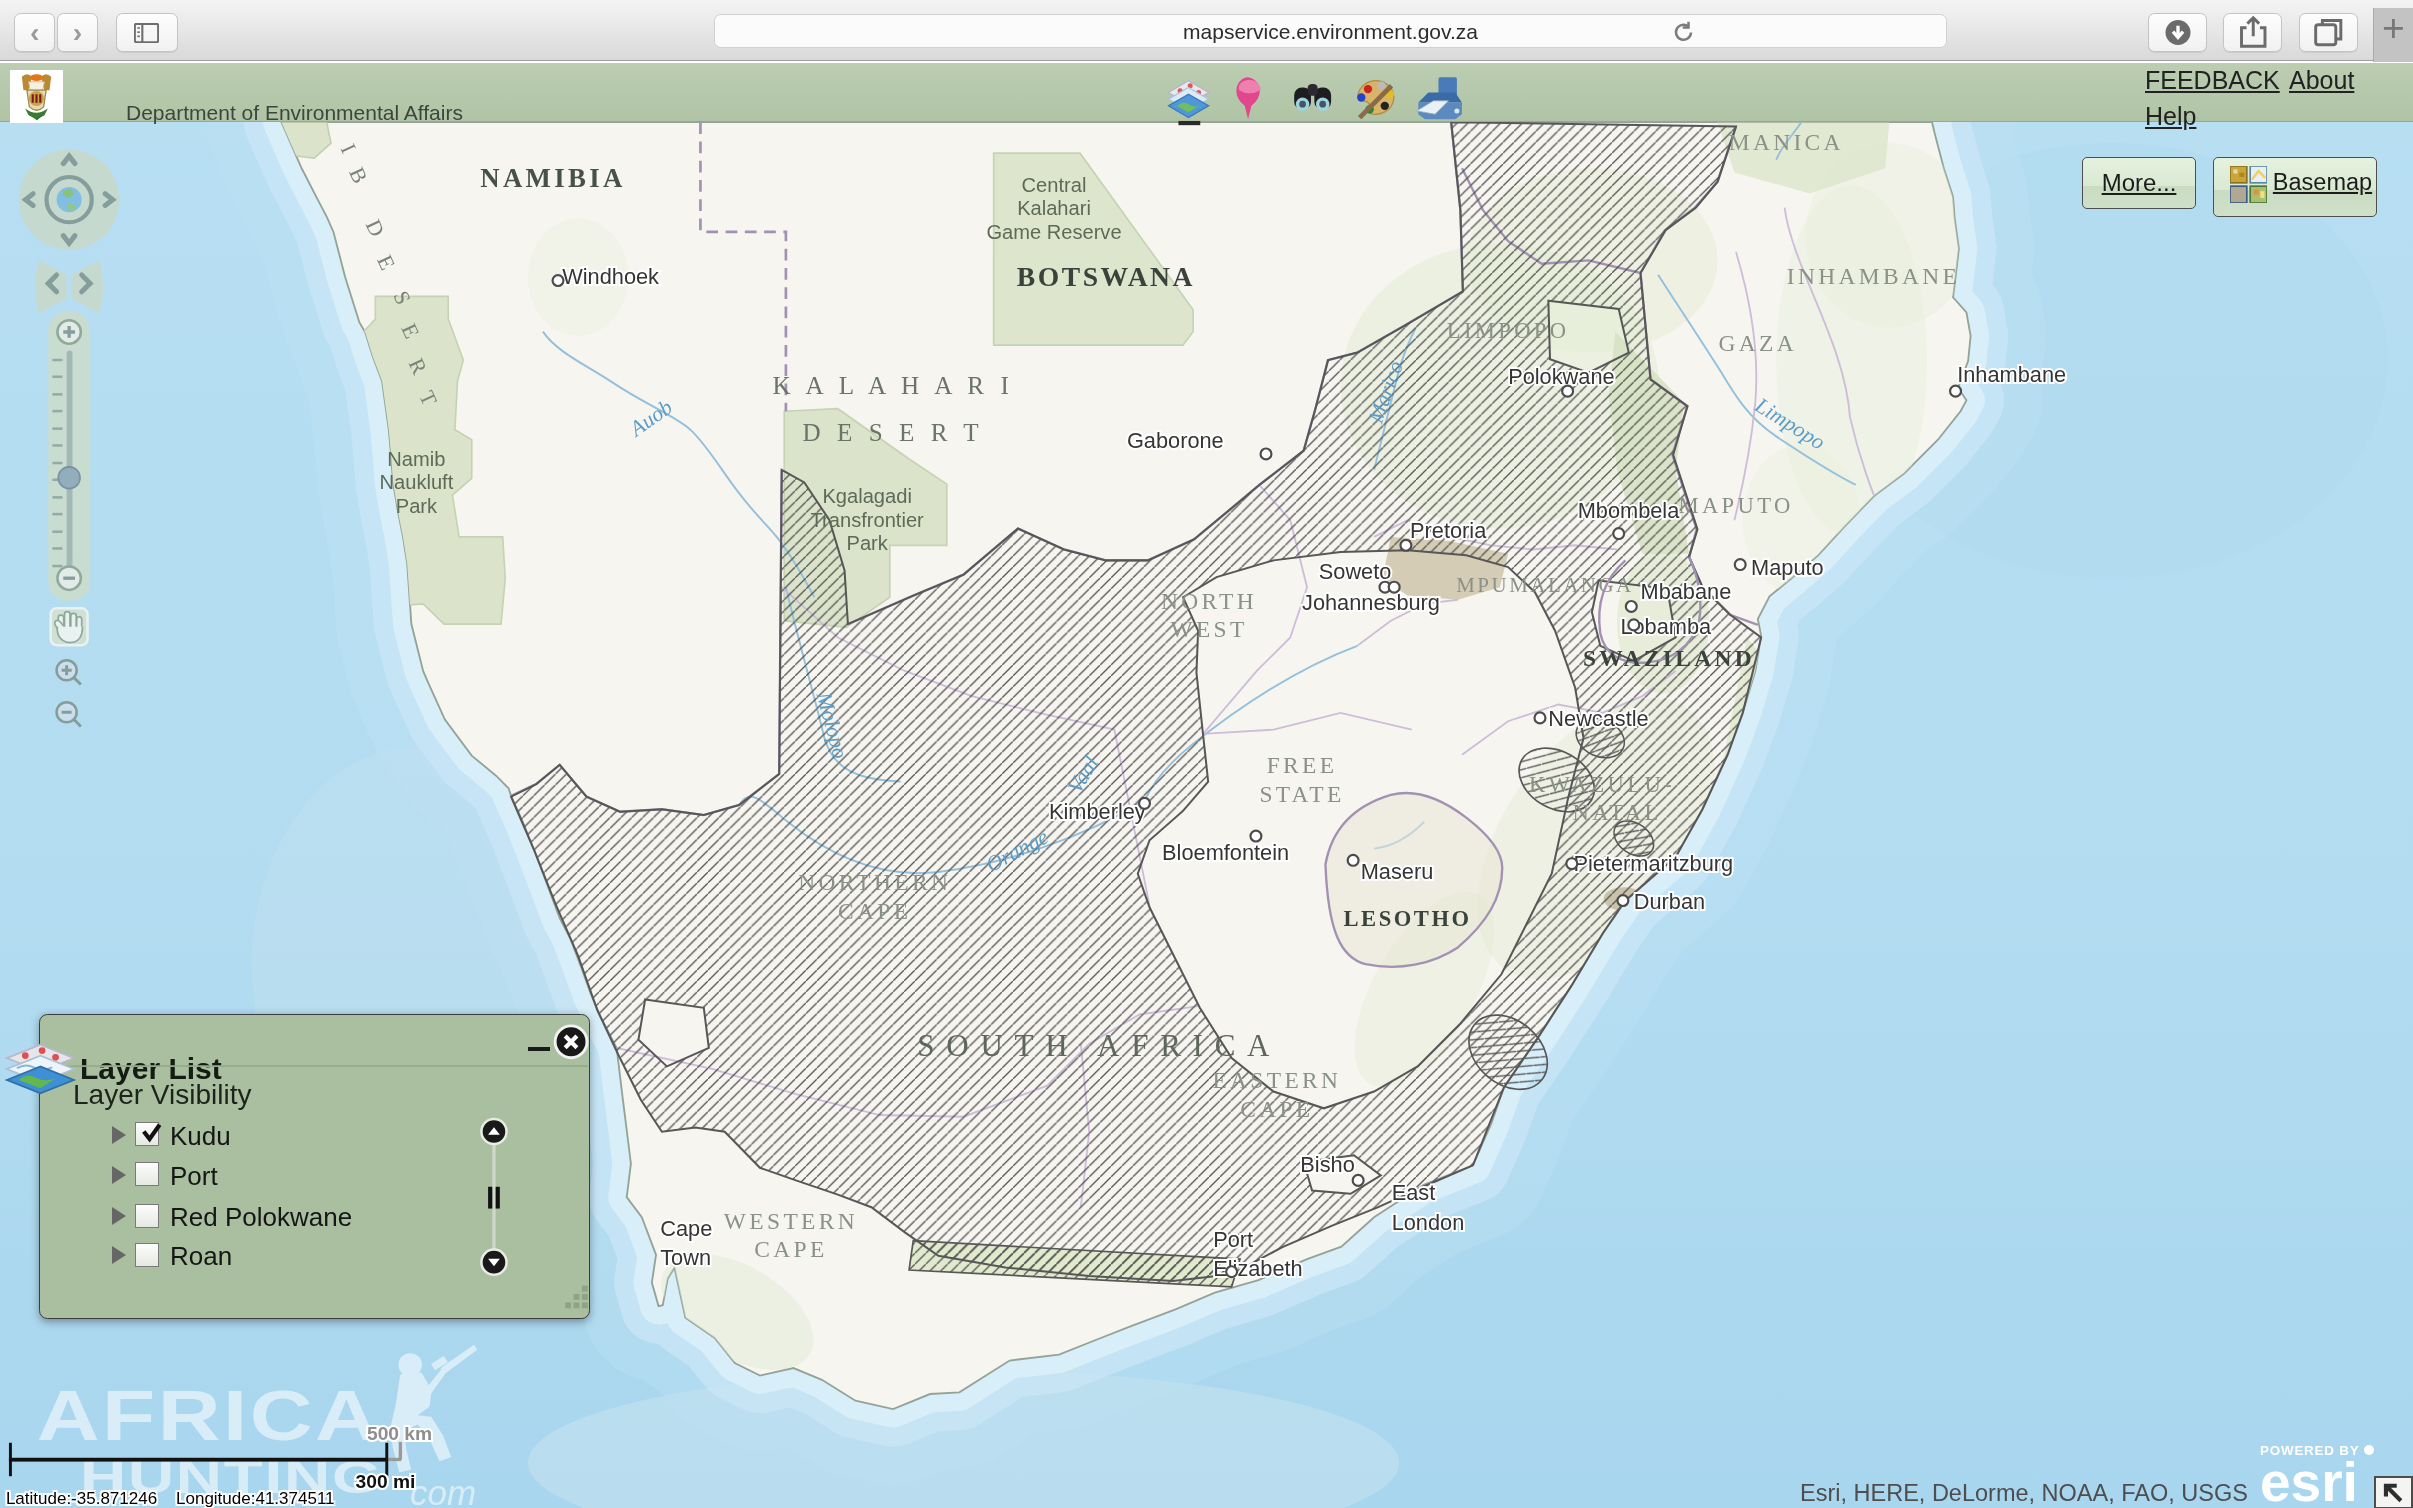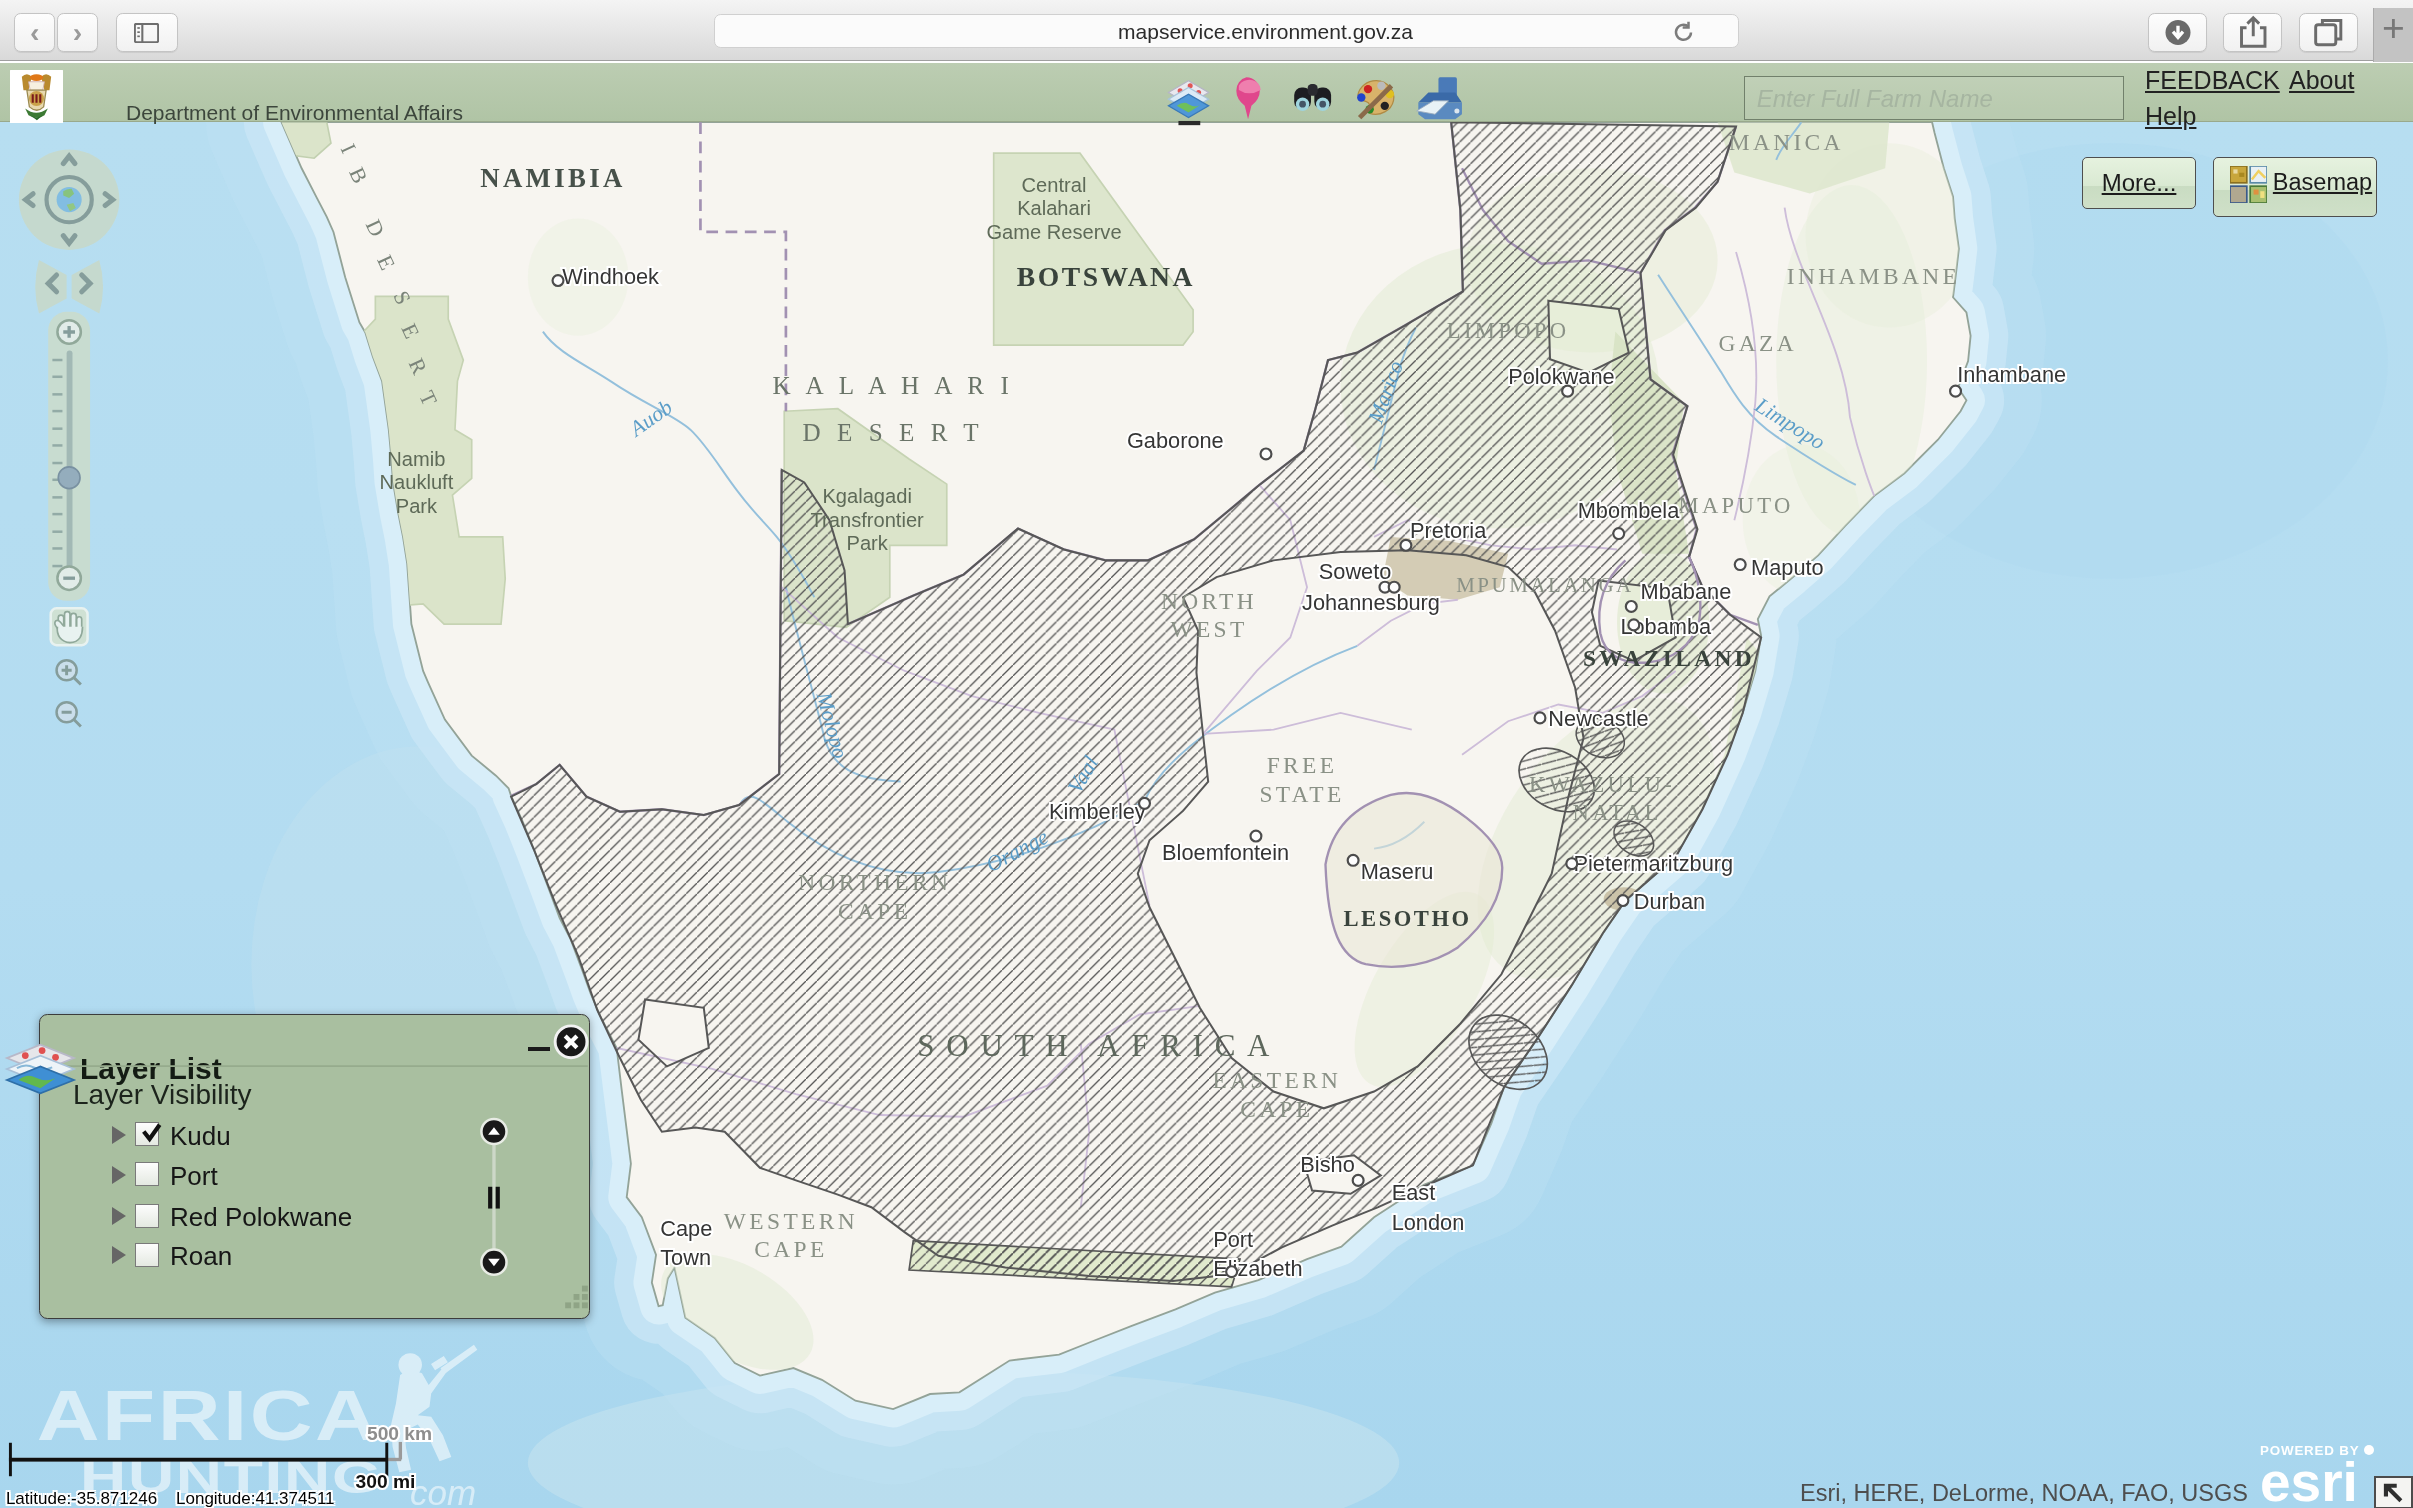--- a/index.html
+++ b/index.html
@@ -4,22 +4,22 @@
 <style>
   html,body{margin:0;padding:0;width:2413px;height:1508px;overflow:hidden;
     font-family:"Liberation Sans",sans-serif;}
   *{box-sizing:border-box;}
   #chrome{position:absolute;left:0;top:0;width:2413px;height:61px;
     background:linear-gradient(#f4f4f4,#d9d9d9);border-bottom:1.7px solid #9f9f9f;}
   .cbtn{position:absolute;top:12.6px;height:39px;border:0.8px solid #c4c4c4;border-radius:6.7px;
     background:linear-gradient(#fdfdfd,#f1f1f1);box-shadow:0 0.8px 0.8px rgba(0,0,0,0.08);}
   .chev{position:absolute;top:50%;left:50%;transform:translate(-50%,-50%);
     color:#9a9a9a;font-size:28.5px;font-weight:bold;}
-  #urlbar{position:absolute;left:714px;top:14.2px;width:1025px;height:34px;
-    background:#fbfbfb;border:0.8px solid #d0d0d0;border-radius:6.7px;padding-left:39px;}
+  #urlbar{position:absolute;left:714px;top:14.2px;width:1233px;height:34px;
+    background:#fbfbfb;border:0.8px solid #d0d0d0;border-radius:6.7px;}
   #urlbar .txt{position:absolute;width:100%;text-align:center;top:5px;font-size:21px;color:#2c2c2c;}
   #newtab{position:absolute;right:0;top:7.5px;width:40px;height:54px;background:#c3c3c3;
     border-left:0.8px solid #ababab;}
   #newtab span{position:absolute;left:50%;top:20px;transform:translate(-50%,-50%);font-size:39px;color:#787878;font-weight:200;}
   #appheader{position:absolute;left:0;top:63px;width:2413px;height:59px;
     background:linear-gradient(#bccdb2,#b0c4a5);border-bottom:0.8px solid #99a98c;}
   #logo{position:absolute;left:10px;top:7.5px;width:53px;height:52px;background:#fff;}
   #apptitle{position:absolute;left:126px;top:0px;font-size:37px;color:#333;}
   #appsub{position:absolute;left:126px;top:38px;font-size:21px;color:#3c463c;}
   .hlink{position:absolute;font-size:25px;color:#222;text-decoration:underline;}
@@ -234,23 +234,20 @@
   <div class="cbtn" style="left:2148px;width:59px;"></div>
   <div class="cbtn" style="left:2223px;width:59px;"></div>
   <div class="cbtn" style="left:2299px;width:59px;"></div>
   <div id="newtab">
       <span>+</span>
     </div>
 </div>
 <div id="appheader">
   <div id="logo"></div>
   <div id="appsub">Department of Environmental Affairs</div>
-  <div id="searchbox">
-      <span>Enter Full Farm Name</span>
-    </div>
   <div class="hlink" style="left:2145px;top:3.4px;">FEEDBACK</div>
   <div class="hlink" style="left:2289px;top:3.4px;">About</div>
   <div class="hlink" style="left:2145px;top:39px;">Help</div>
 </div>
 <div class="mapbtn" id="morebtn" style="left:2082px;top:157px;width:114px;height:52px;line-height:49px;font-size:24px;">More...</div>
 <div class="mapbtn" id="basemapbtn" style="left:2213px;top:157px;width:164px;height:60px;line-height:49px;padding-left:55px;font-size:23.5px;">Basemap</div>
 <div id="layerpanel">
   <div style="position:absolute;left:40px;top:17px;font-size:30px;font-weight:bold;color:#141c14;margin-top:20px;">Layer List</div>
   <div style="position:absolute;left:488px;top:32px;width:22px;height:4.2px;background:#1a1a1a;"></div>
   <div style="position:absolute;left:33px;top:64px;font-size:28px;color:#1c241c;">Layer Visibility</div>

